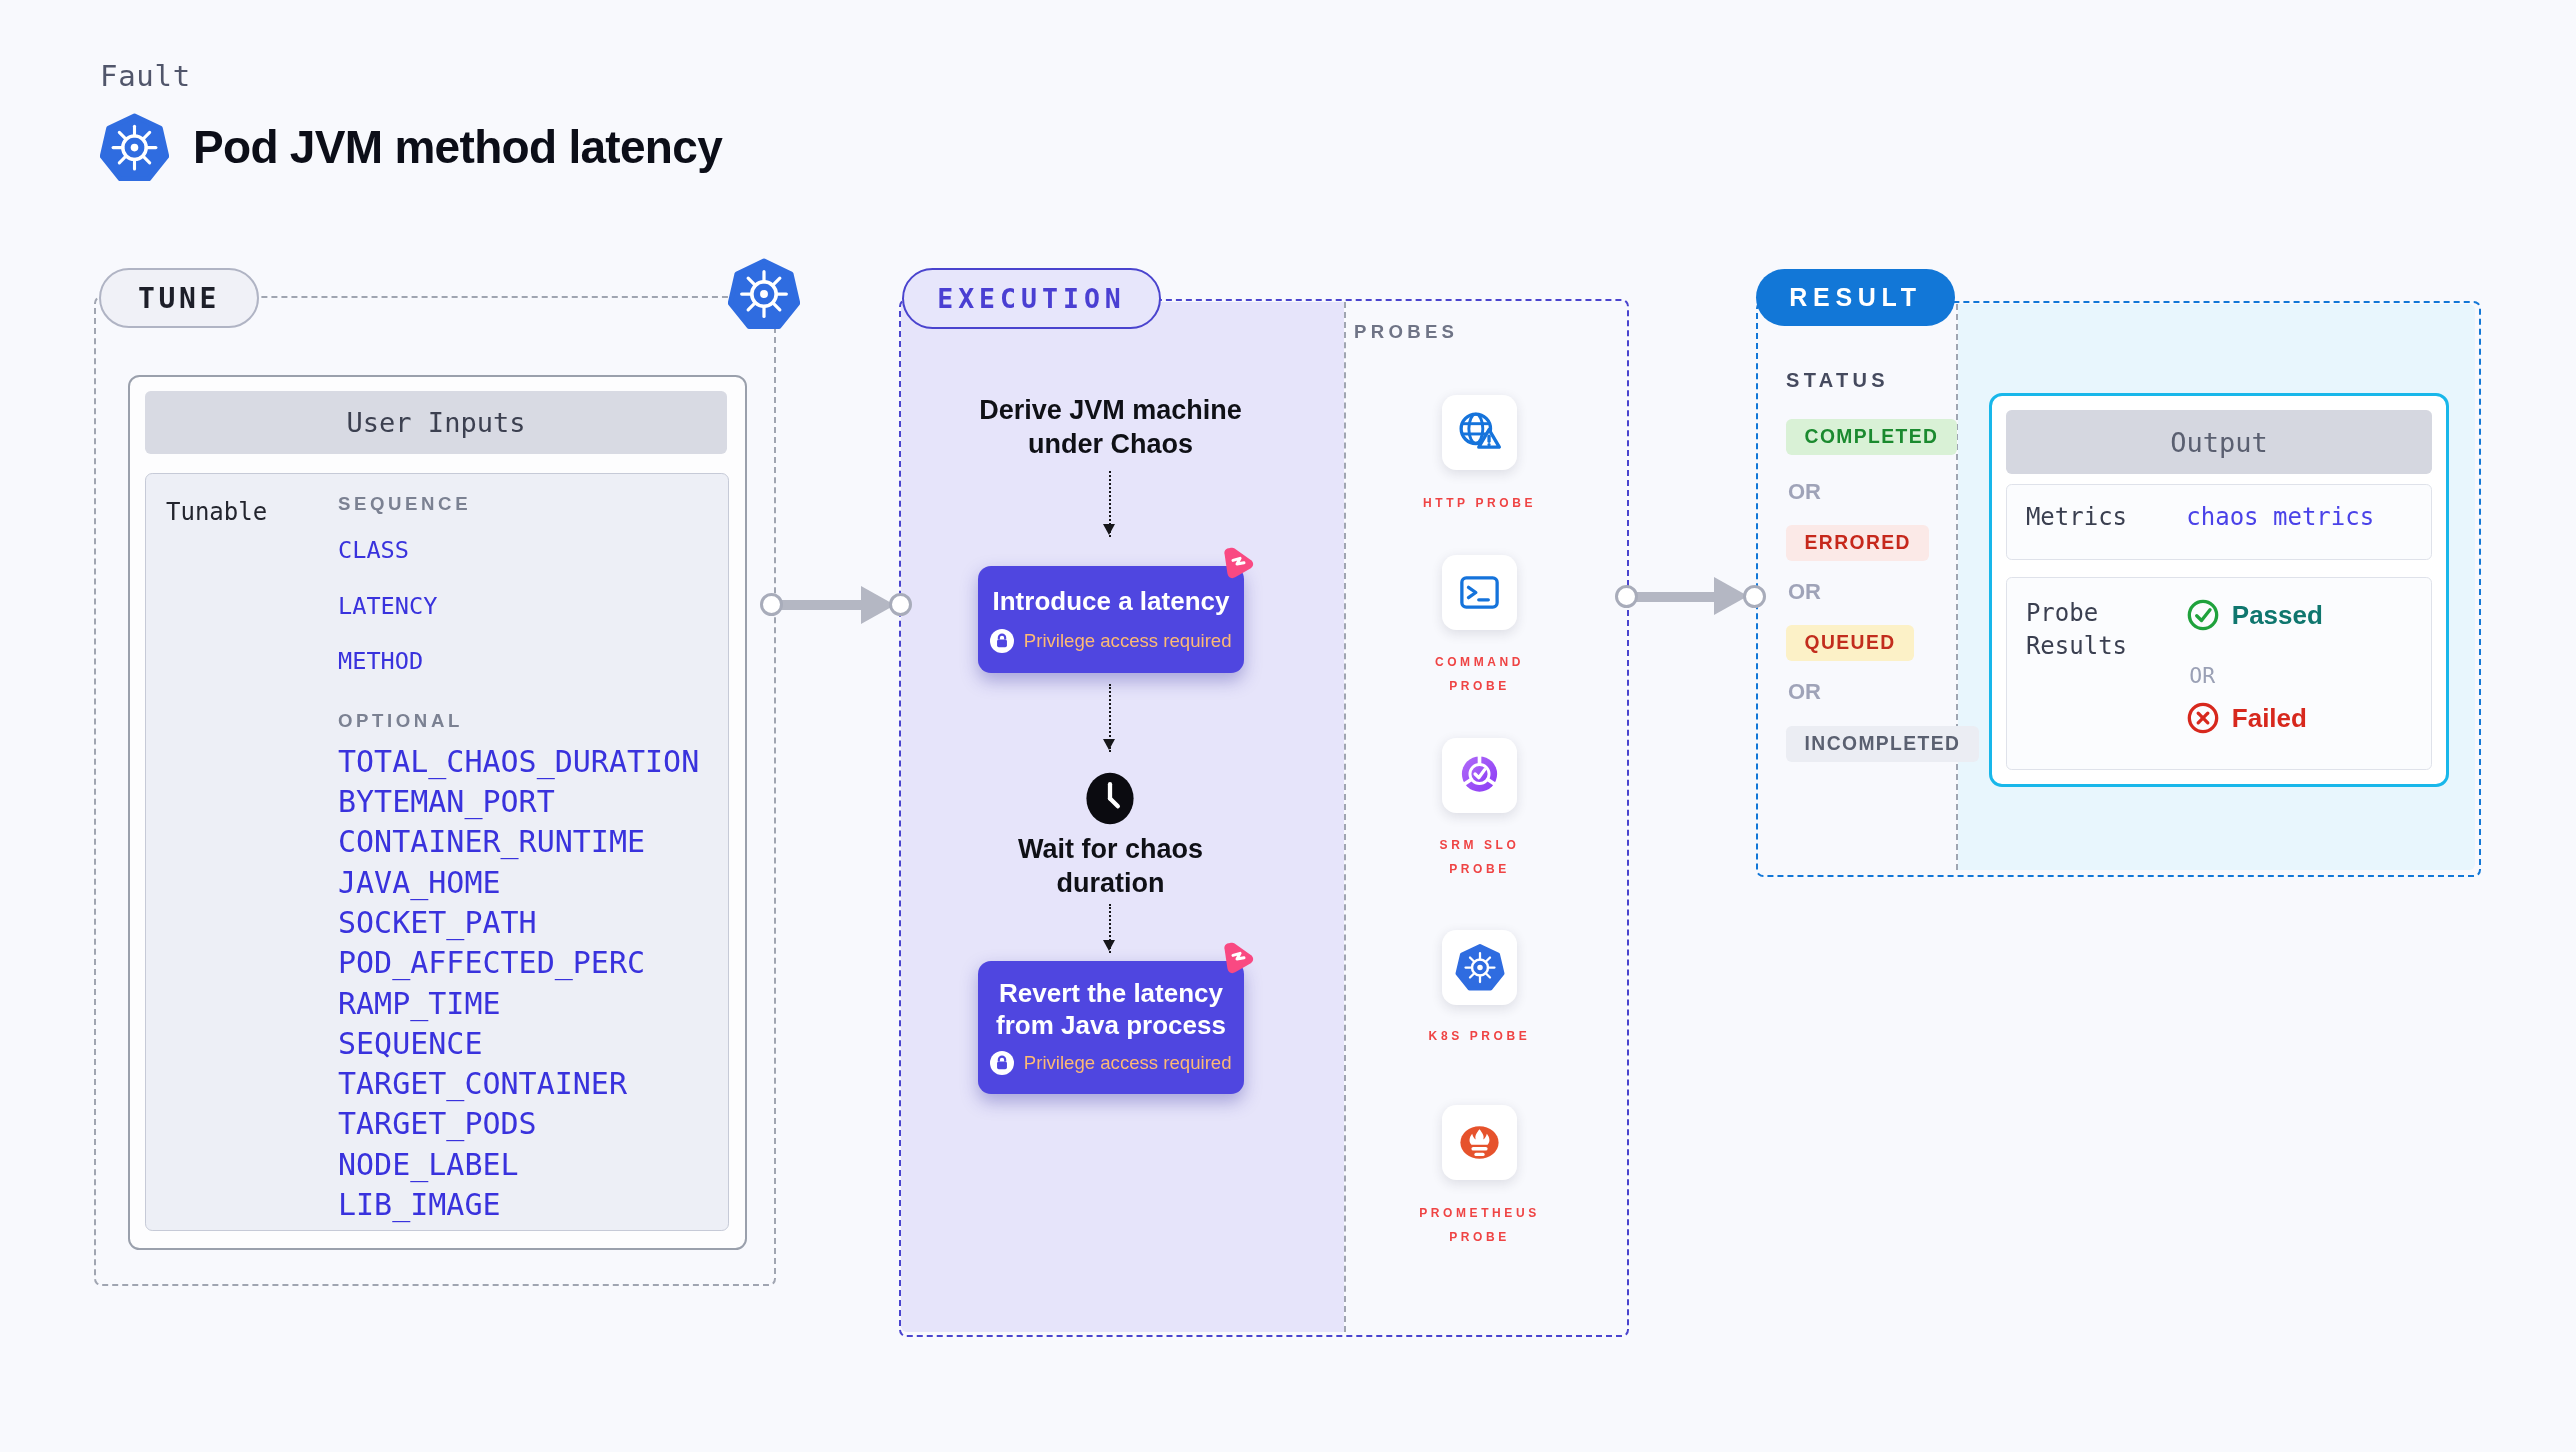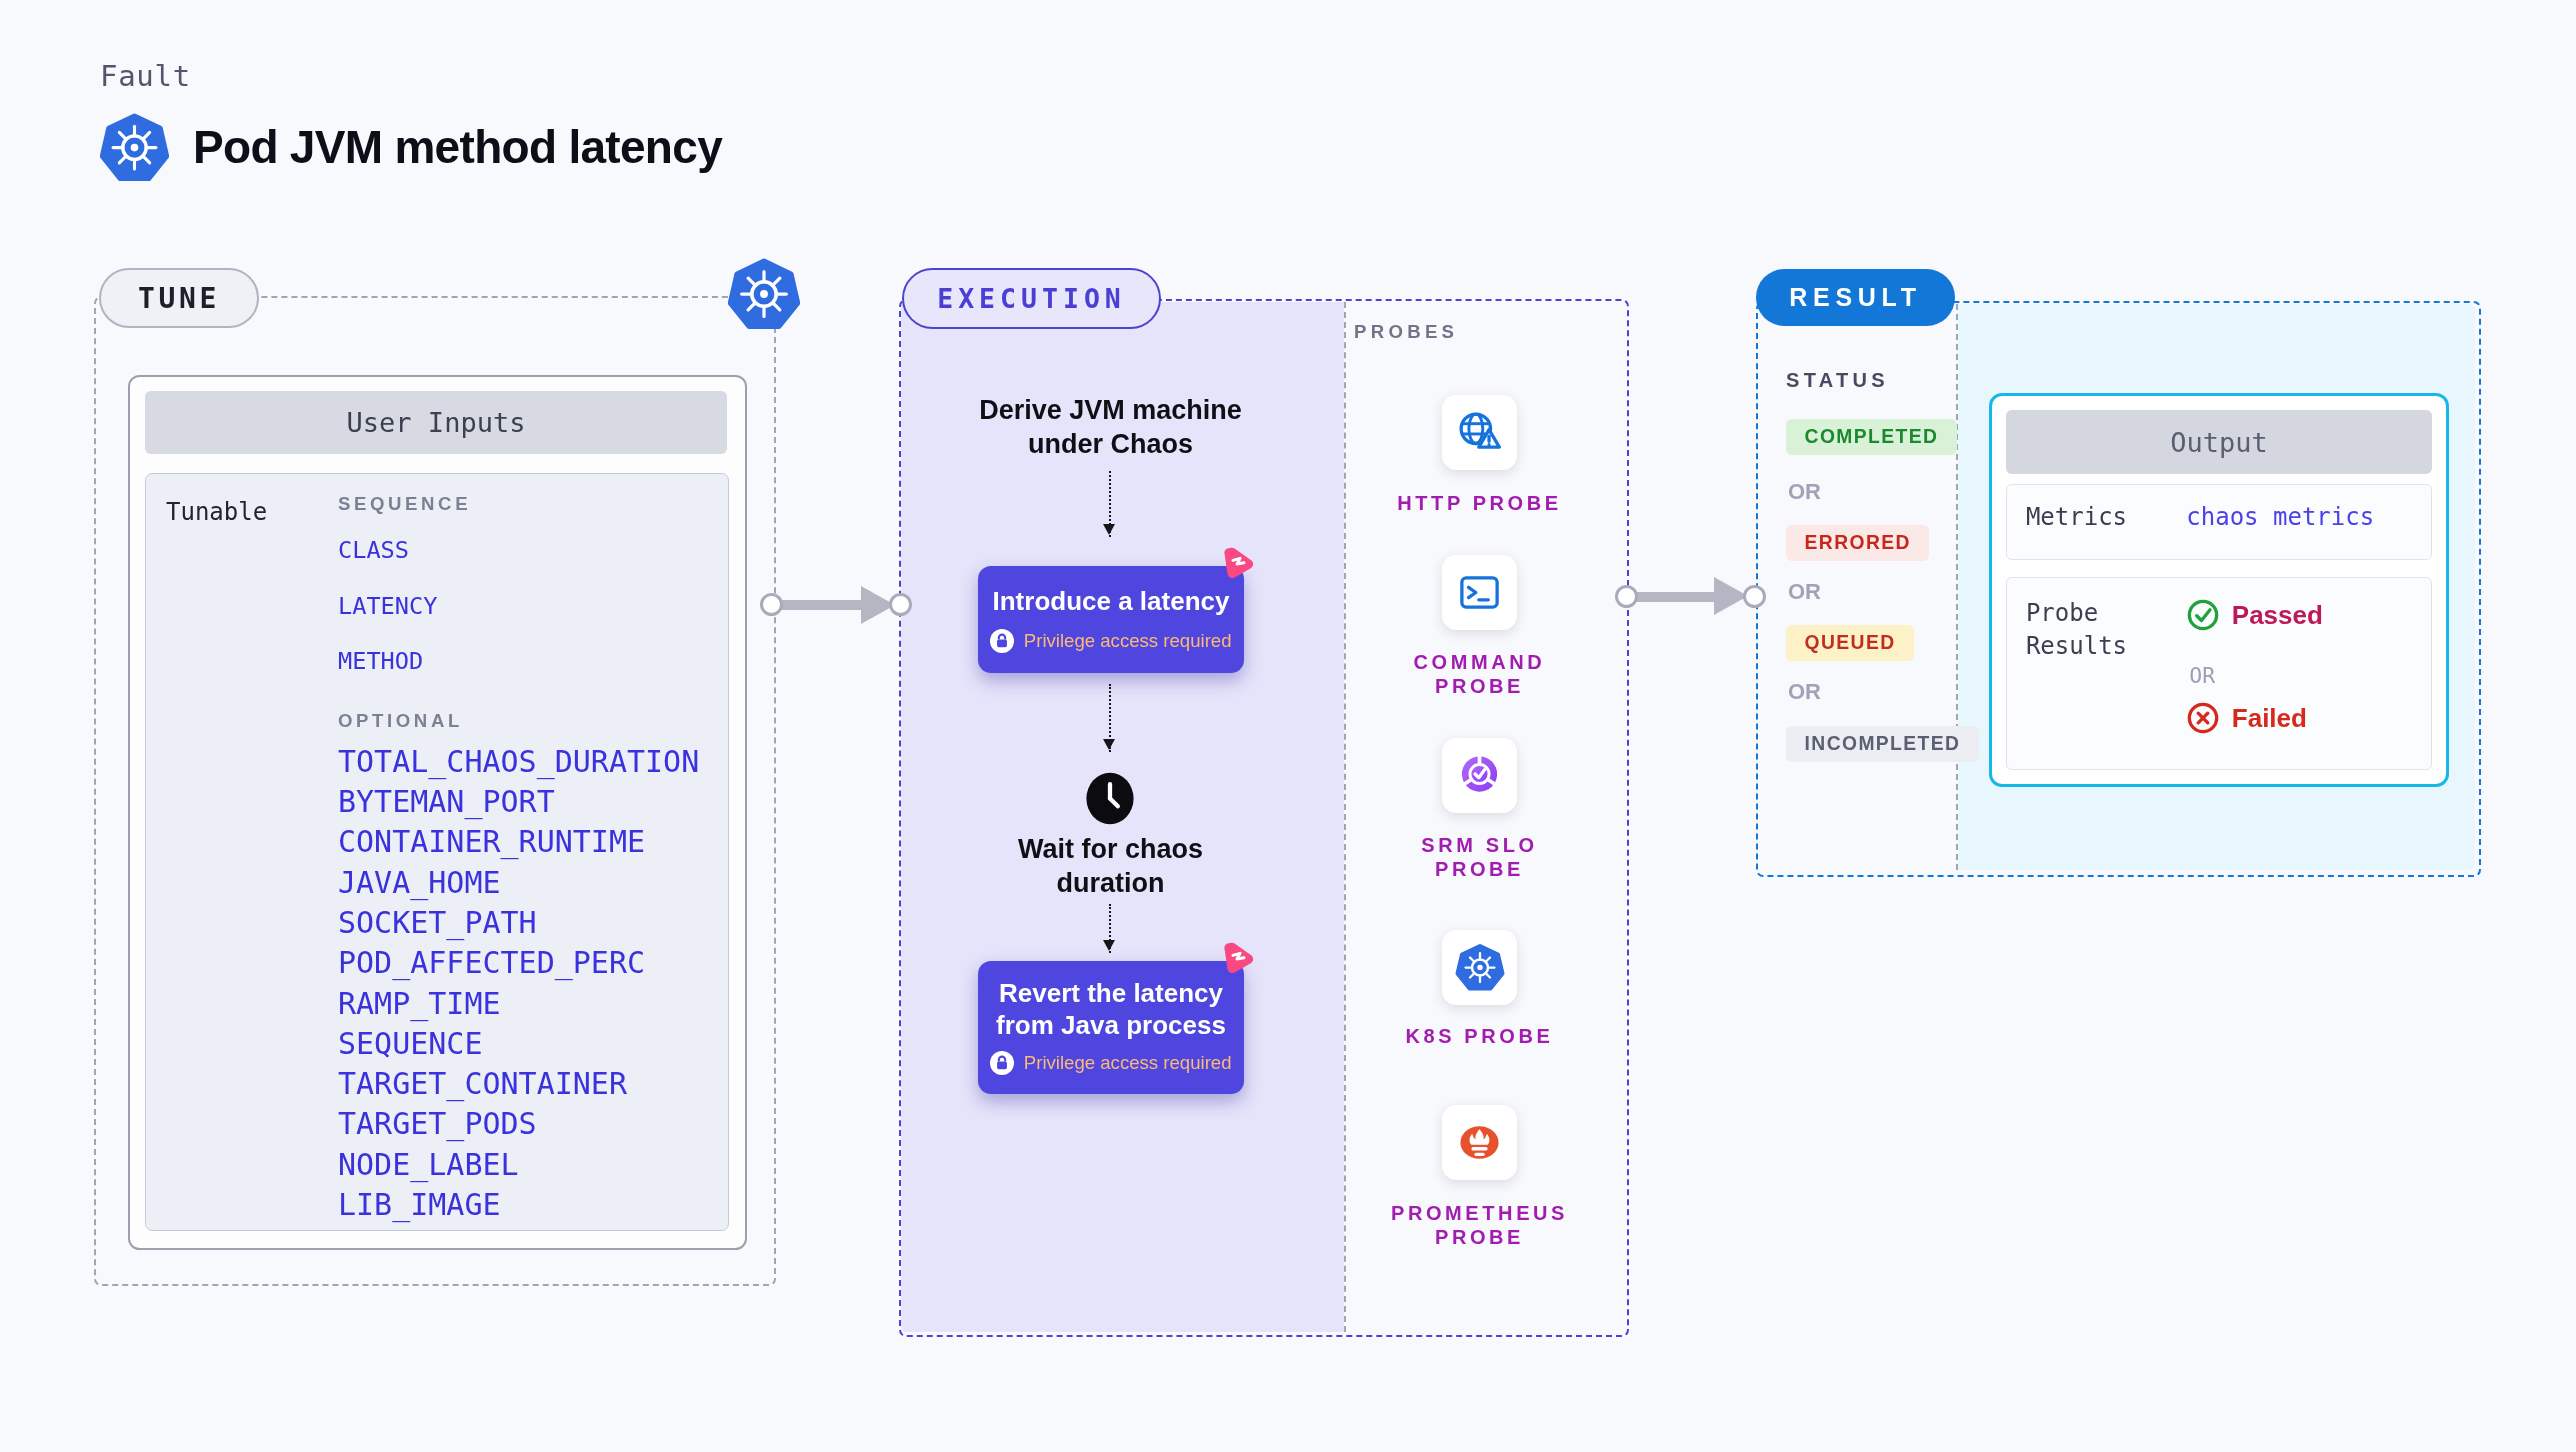--- a/index.html
+++ b/index.html
@@ -55,22 +55,22 @@
     box-shadow:0 7.2px 17px rgba(52,46,160,.35);display:flex;flex-direction:column;align-items:center;}
   .chaos-title{font-size:26px;line-height:31.5px;font-weight:700;color:#fff;text-align:center;}
   .priv-row{display:flex;align-items:center;gap:9.3px;}
   .priv-text{font-size:18.6px;color:#fdba74;}
   .litmus{z-index:5;}
 
   
   .probes-label{left:1354px;top:321px;font-size:18.6px;font-weight:700;letter-spacing:4.3px;color:#6f7486;z-index:4;}
   .probe-card{left:1442px;width:75px;height:75px;background:#fff;border-radius:14.3px;z-index:4;
     box-shadow:0 3.6px 11.5px rgba(30,34,60,.12);display:flex;align-items:center;justify-content:center;}
-  .probe-label{left:1354px;width:251px;text-align:center;font-size:20px;font-weight:700;
-    letter-spacing:3.6px;color:#a21caf;line-height:24px;z-index:4;}
+  .probe-label{left:1354px;width:251px;text-align:center;font-size:12px;font-weight:700;
+    letter-spacing:3.6px;color:#ef4444;line-height:24px;z-index:4;}
 
   
   .status-label{left:1786px;top:369px;font-size:20px;font-weight:700;letter-spacing:4.3px;color:#454a5e;z-index:4;}
   .status-badge{left:1786px;height:36px;display:inline-flex;align-items:center;padding:0 18.6px;border-radius:5.7px;
     font-size:19.3px;font-weight:700;letter-spacing:1.4px;z-index:4;}
   .st-completed{background:#d9f1d6;color:#1b8a2f;}
   .st-errored{background:#fbe9e7;color:#c6281c;}
   .st-queued{background:#fcf1c7;color:#c22d1d;}
   .st-incompleted{background:#ebedf3;color:#5a6070;}
   .or-label{left:1788px;font-size:22px;font-weight:600;color:#9fa3b8;z-index:4;}
@@ -79,21 +79,21 @@
   .output-card{left:1989px;top:393px;width:460px;height:394px;background:#fff;border:3.6px solid #18b7ea;
     border-radius:13px;z-index:4;box-sizing:border-box;padding:14.3px;}
   .output-head{height:64px;background:#d5d7e0;border-radius:5.7px;display:flex;align-items:center;justify-content:center;
     font-size:27px;color:#5a5f70;}
   .output-row{position:relative;border:1.4px solid #dfe2ea;border-radius:5.7px;background:#fbfcfe;box-sizing:border-box;}
   .row-metrics{margin-top:10px;height:76px;}
   .row-probe{margin-top:17px;height:193px;}
   .row-label{position:absolute;left:18.6px;font-size:24px;color:#3a3f50;line-height:33px;}
   .metrics-value{position:absolute;left:179px;top:18px;font-size:24px;color:#4a42e8;}
   .pr-item{position:absolute;left:179px;display:flex;align-items:center;gap:11.5px;}
-  .pr-passed{color:#be185d;font-size:26px;font-weight:700;}
+  .pr-passed{color:#0f766e;font-size:26px;font-weight:700;}
   .pr-failed{color:#d7281d;font-size:26px;font-weight:700;}
   .pr-or{position:absolute;left:182px;top:85px;font-size:21.5px;color:#9aa0b5;}
 </style>
 </head>
 <body>
 
 <div class="abs" style="left:0;top:0;width:2576px;height:1452px;">
 
   <div class="abs eyebrow mono">Fault</div>
   <svg class="abs" style="left:100px;top:113px;z-index:4;" width="69" height="72" viewBox="0 0 100 100">

